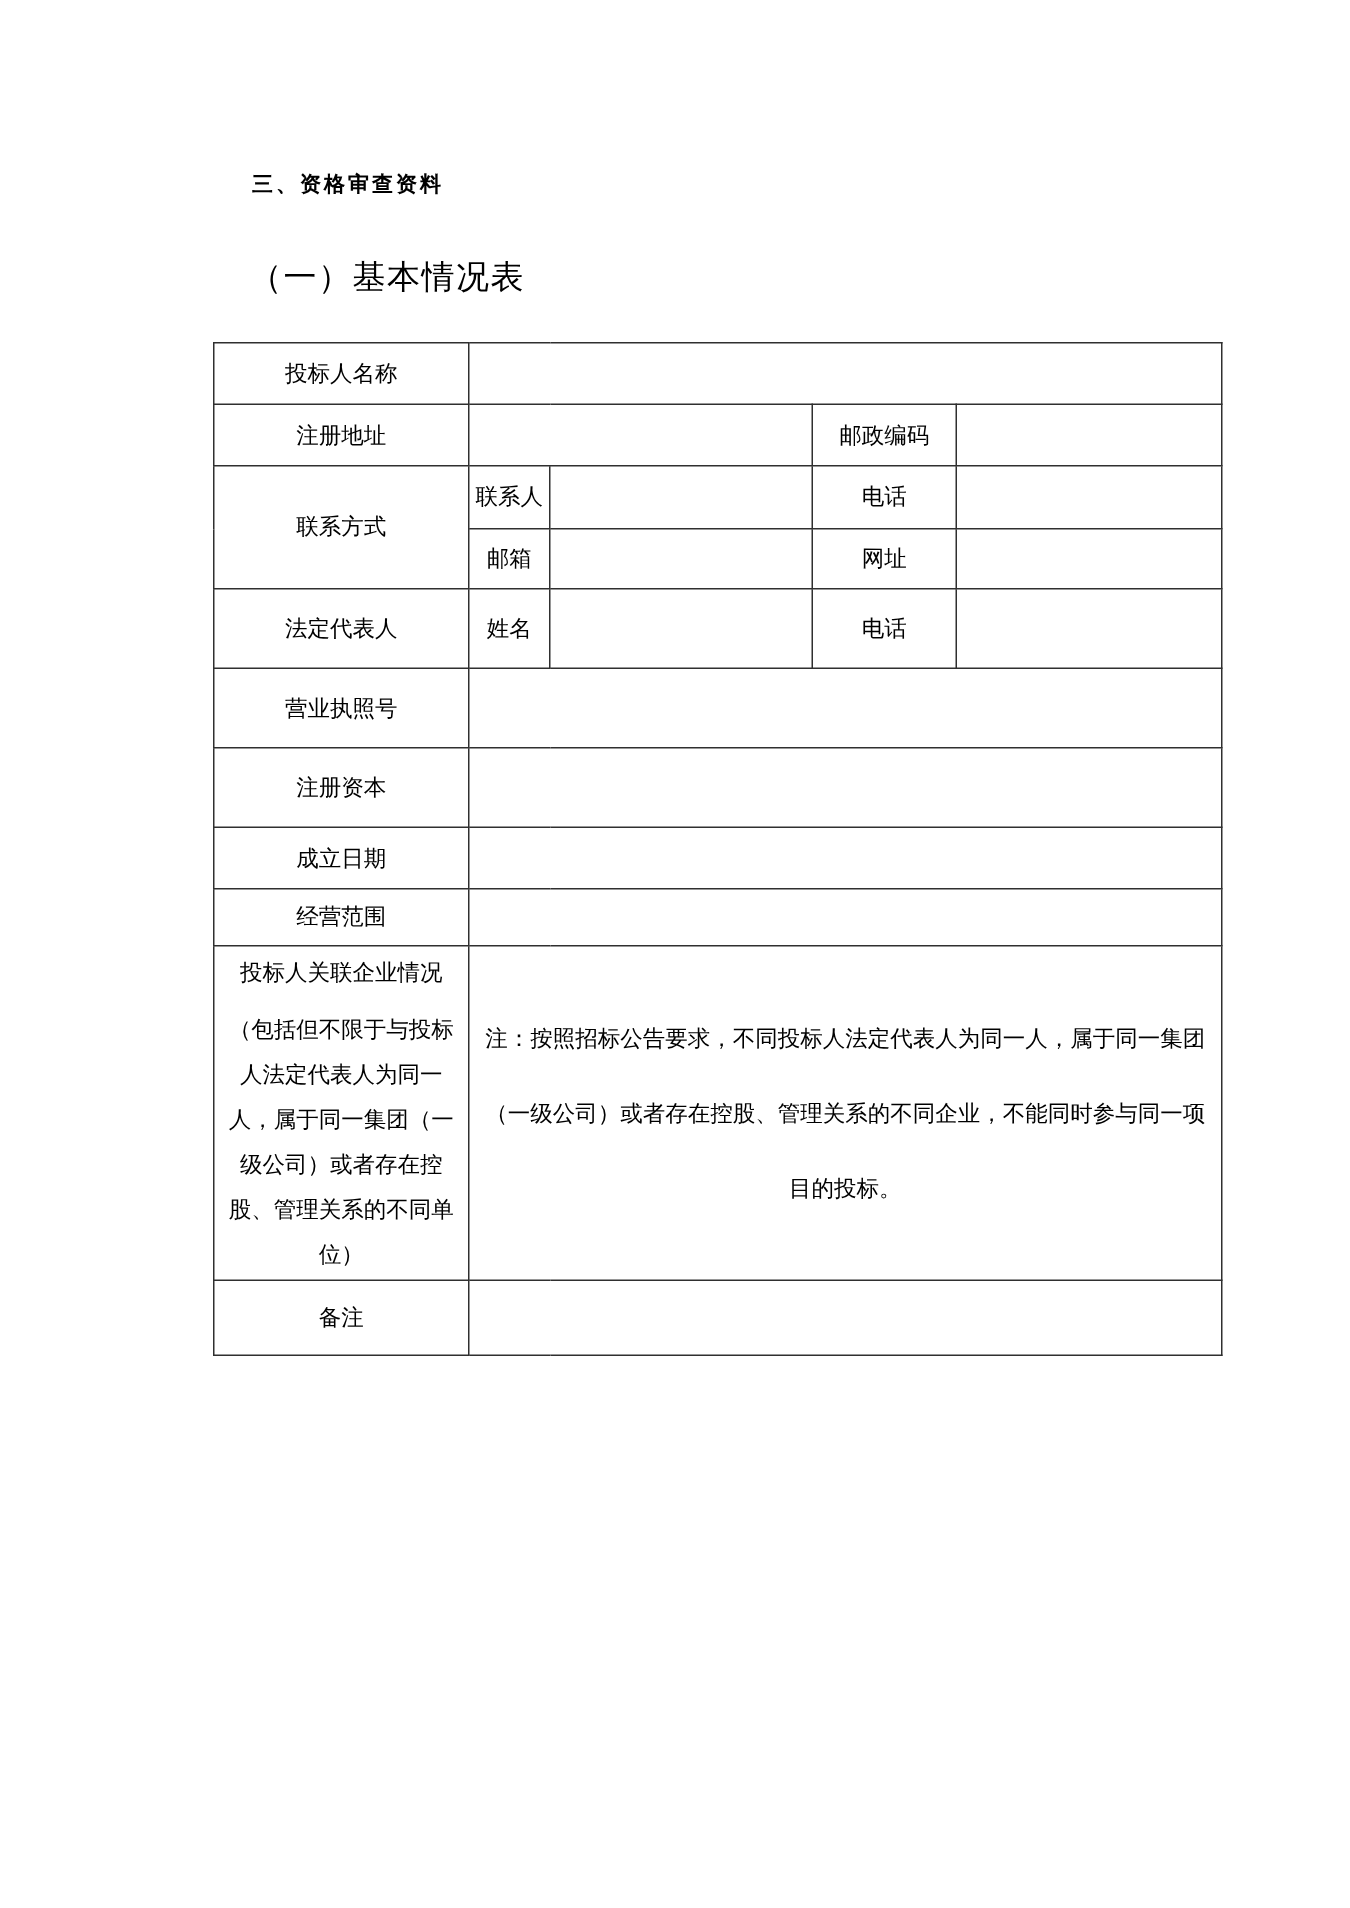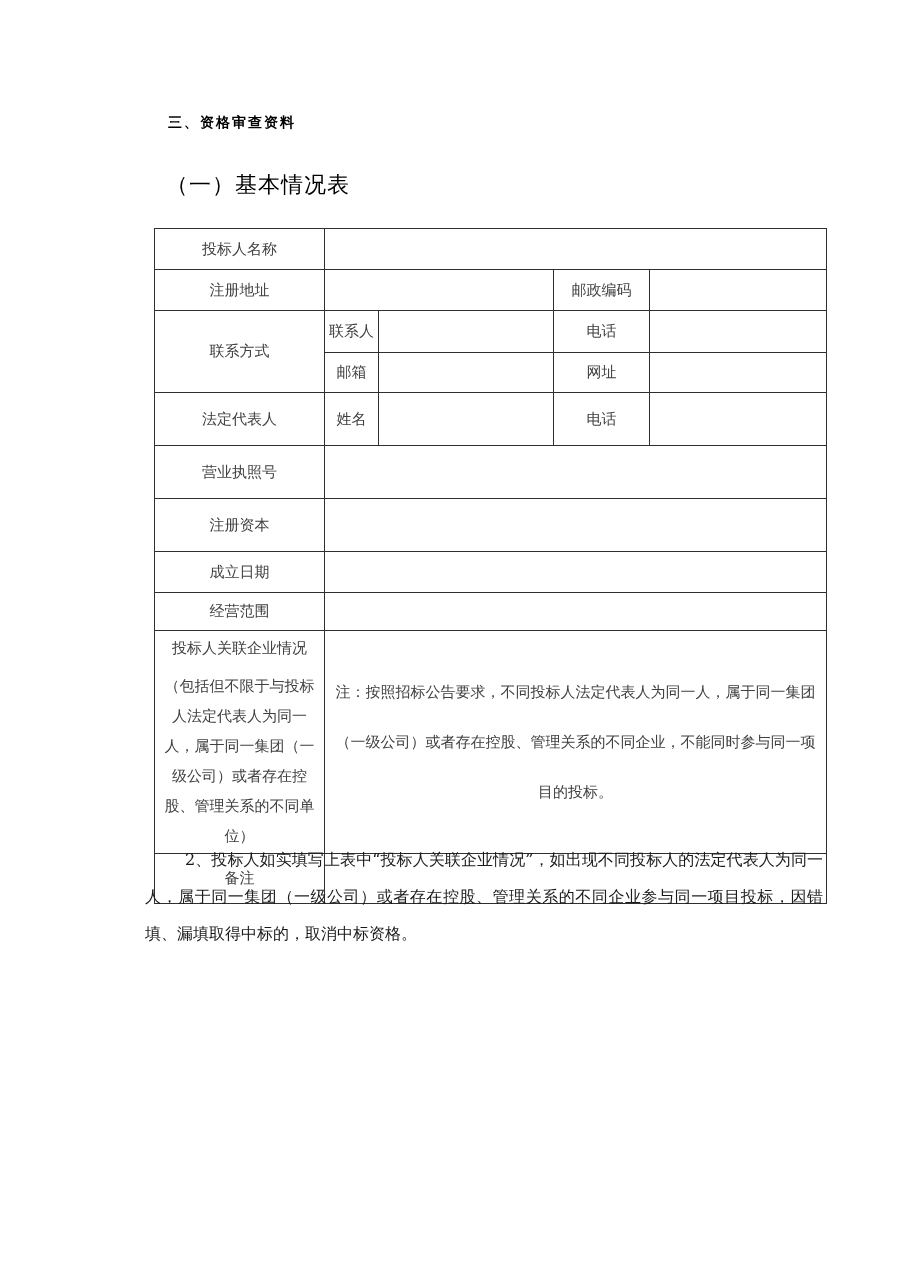--- a/index.html
+++ b/index.html
@@ -14,23 +14,23 @@
     position: absolute; left: 168px; top: 114px;
     font-size: 14px; font-weight: bold; letter-spacing: 2px;
     color: #000;
   }
   .heading2 {
     position: absolute; left: 166px; top: 170px;
     font-size: 22px; font-weight: normal; letter-spacing: 1px;
     color: #000;
   }
   table.basic-info {
-    position: absolute; left: 154px; top: 228px;
+    position: absolute; left: 142px; top: 228px;
     width: 672px; border-collapse: collapse; table-layout: fixed;
-    font-size: 15px; color: #404040;
+    font-size: 15px; color: #000000;
   }
   table.basic-info td {
     border: 1px solid #2f2f2f;
     text-align: center; vertical-align: middle;
     padding: 2px 4px;
     overflow: hidden;
   }
   td.sublabel { padding: 2px 1px; white-space: nowrap; }
   td.value-cell { }
   .r1 td { height: 36px; }
@@ -132,16 +132,15 @@
       <td class="affiliate-note" colspan="4">注：按照招标公告要求，不同投标人法定代表人为同一人，属于同一集团（一级公司）或者存在控股、管理关系的不同企业，不能同时参与同一项目的投标。</td>
     </tr>
     <tr class="r11">
       <td>备注</td>
       <td class="value-cell" colspan="4"></td>
     </tr>
   </tbody>
 </table>
 
 <div class="notes">
-  <p class="indent">2、投标人如实填写上表中“投标人关联企业情况”，如出现不同投标人的法定代表人为同一人，属于同一集团（一级公司）或者存在控股、管理关系的不同企业参与同一项目投标，因错填、漏填取得中标的，取消中标资格。</p>
 </div>
 
 <div class="page-number">31</div>
 
 </body></html>

